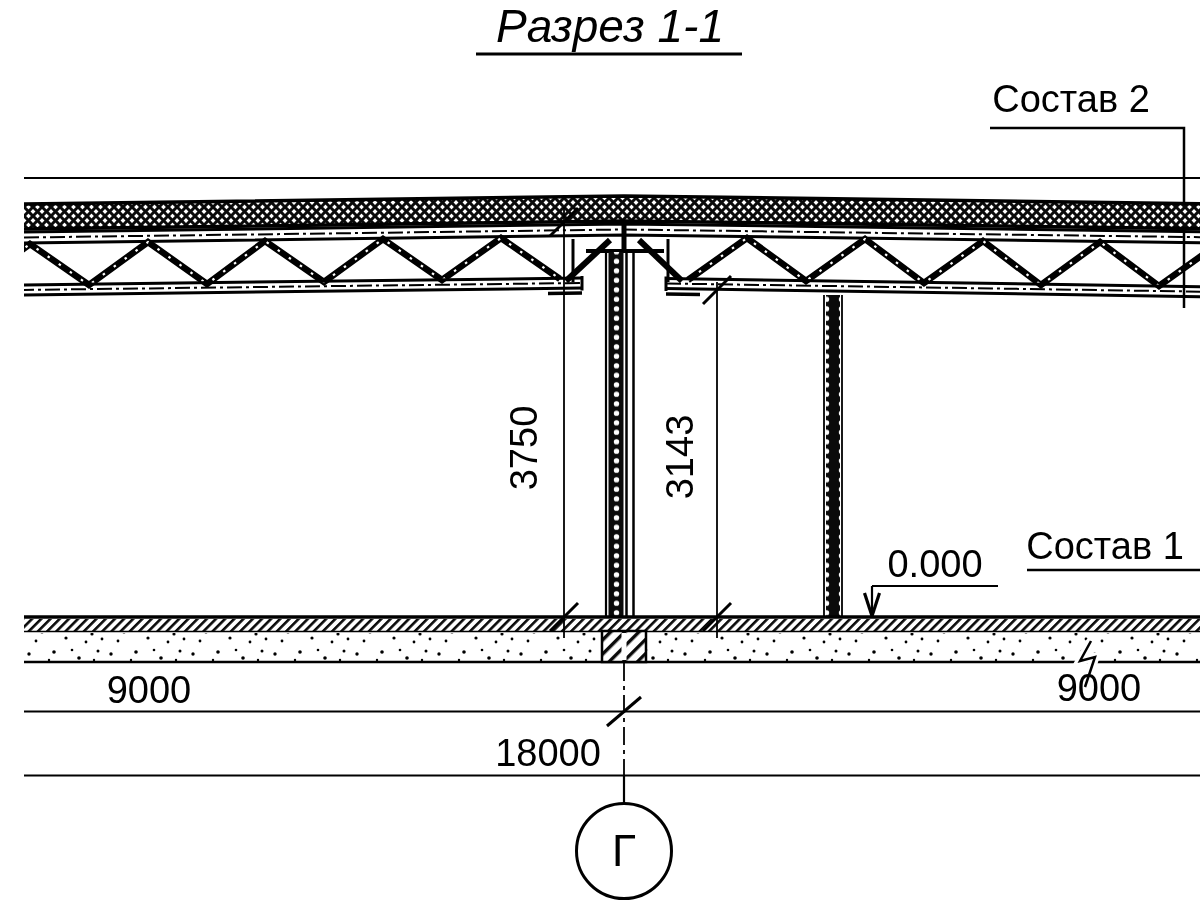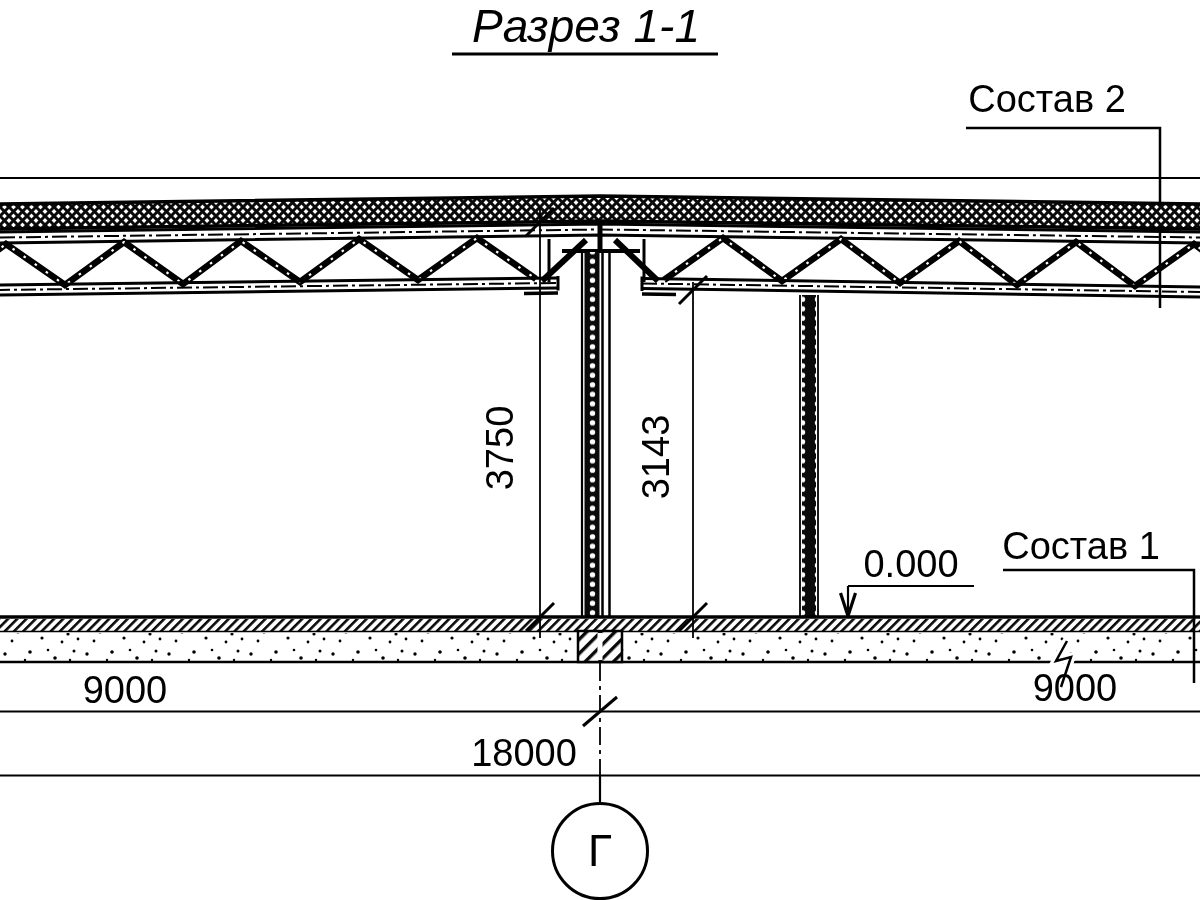--- a/index.html
+++ b/index.html
@@ -1,17 +1,17 @@
 <!DOCTYPE html>
 <html><head>
 <meta charset="utf-8">
 <style>
   html,body{margin:0;padding:0;background:#fff;}
   body{width:1200px;height:900px;overflow:hidden;font-family:"Liberation Sans",sans-serif;}
-  #stage{width:1052px;height:900px;position:relative;}
+  #stage{width:1052px;height:900px;position:relative;margin-left:24px;}
   svg{display:block;}
   text{fill:#000;}
 </style>
 </head>
 <body>
 
 <div id="stage">
 <svg width="1200" height="900" viewBox="0 0 1200 900" xmlns="http://www.w3.org/2000/svg">
 
   <defs>

